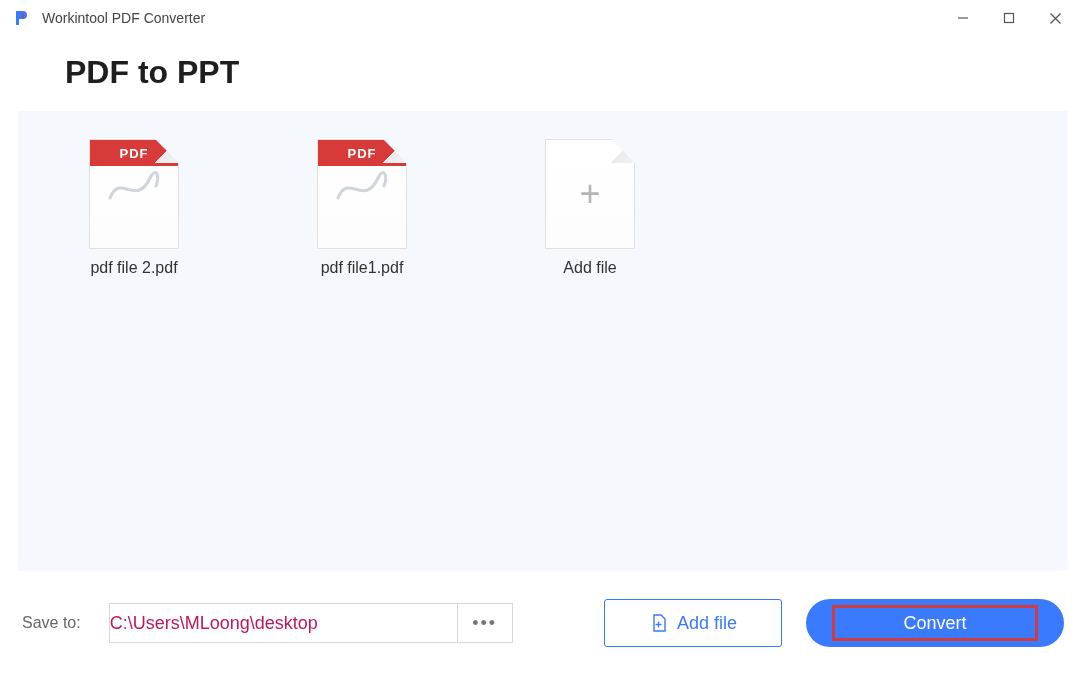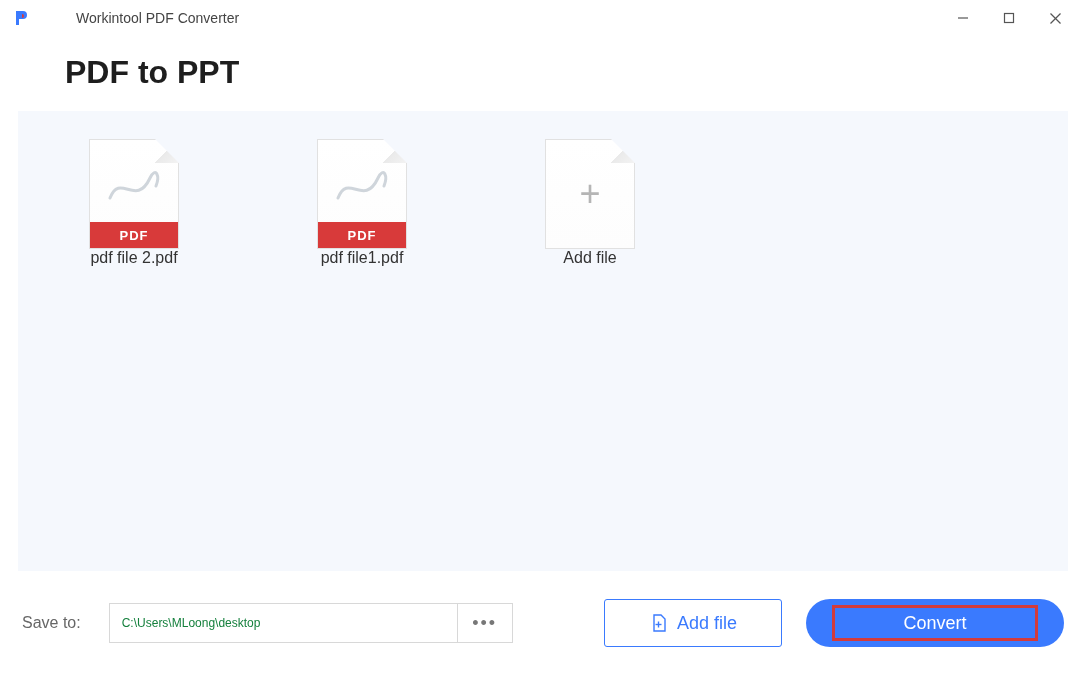--- a/index.html
+++ b/index.html
@@ -14,21 +14,20 @@
       height: 689px;
       overflow: hidden;
       color: #333;
     }
     .titlebar {
       height: 36px;
       display: flex;
       align-items: center;
       padding: 0 8px 0 12px;
       background: #ffffff;
-      gap: 34px;
     }
     .app-logo {
       width: 20px;
       height: 20px;
       margin-right: 10px;
       background: #ffffff;
       border-radius: 4px;
       display: flex;
       align-items: center;
       justify-content: center;
@@ -74,21 +73,20 @@
     }
     .file-thumb {
       width: 90px;
       height: 110px;
       position: relative;
       background: linear-gradient(180deg,#ffffff 0%,#fdfdfd 100%);
       border: 1px solid #e1e1e1;
       display: flex;
       flex-direction: column;
       align-items: center;
-      justify-content: flex-end;
     }
     .file-thumb .fold {
       position: absolute;
       top: -1px;
       right: -1px;
       width: 24px;
       height: 24px;
       background: linear-gradient(135deg, transparent 0%, transparent 49%, #eaeaea 50%, #f3f3f3 100%);
     }
     .file-thumb .fold:before {
@@ -113,20 +111,21 @@
       background: #d83a3a;
       color: #fff;
       font-size: 13px;
       font-weight: 600;
       letter-spacing: 1px;
       display: flex;
       align-items: center;
       justify-content: center;
     }
     .file-label {
+      margin-top: 10px;
       font-size: 16px;
       color: #333;
       white-space: nowrap;
     }
     .add-tile .file-thumb {
       justify-content: center;
     }
     .add-plus {
       font-size: 36px;
       line-height: 1;
@@ -145,23 +144,23 @@
       margin-right: 4px;
     }
     .path-group {
       display: flex;
     }
     .path-input {
       width: 348px;
       height: 40px;
       border: 1px solid #d8d8d8;
       border-right: none;
-      font-size: 12px;
-      color: #15803d;
-      padding: 0 12px;
+      font-size: 18px;
+      color: #be185d;
+      padding: 0 0;
       background: #fff;
       outline: none;
     }
     .browse-btn {
       width: 56px;
       height: 40px;
       border: 1px solid #d8d8d8;
       background: #fff;
       display: flex;
       align-items: center;

